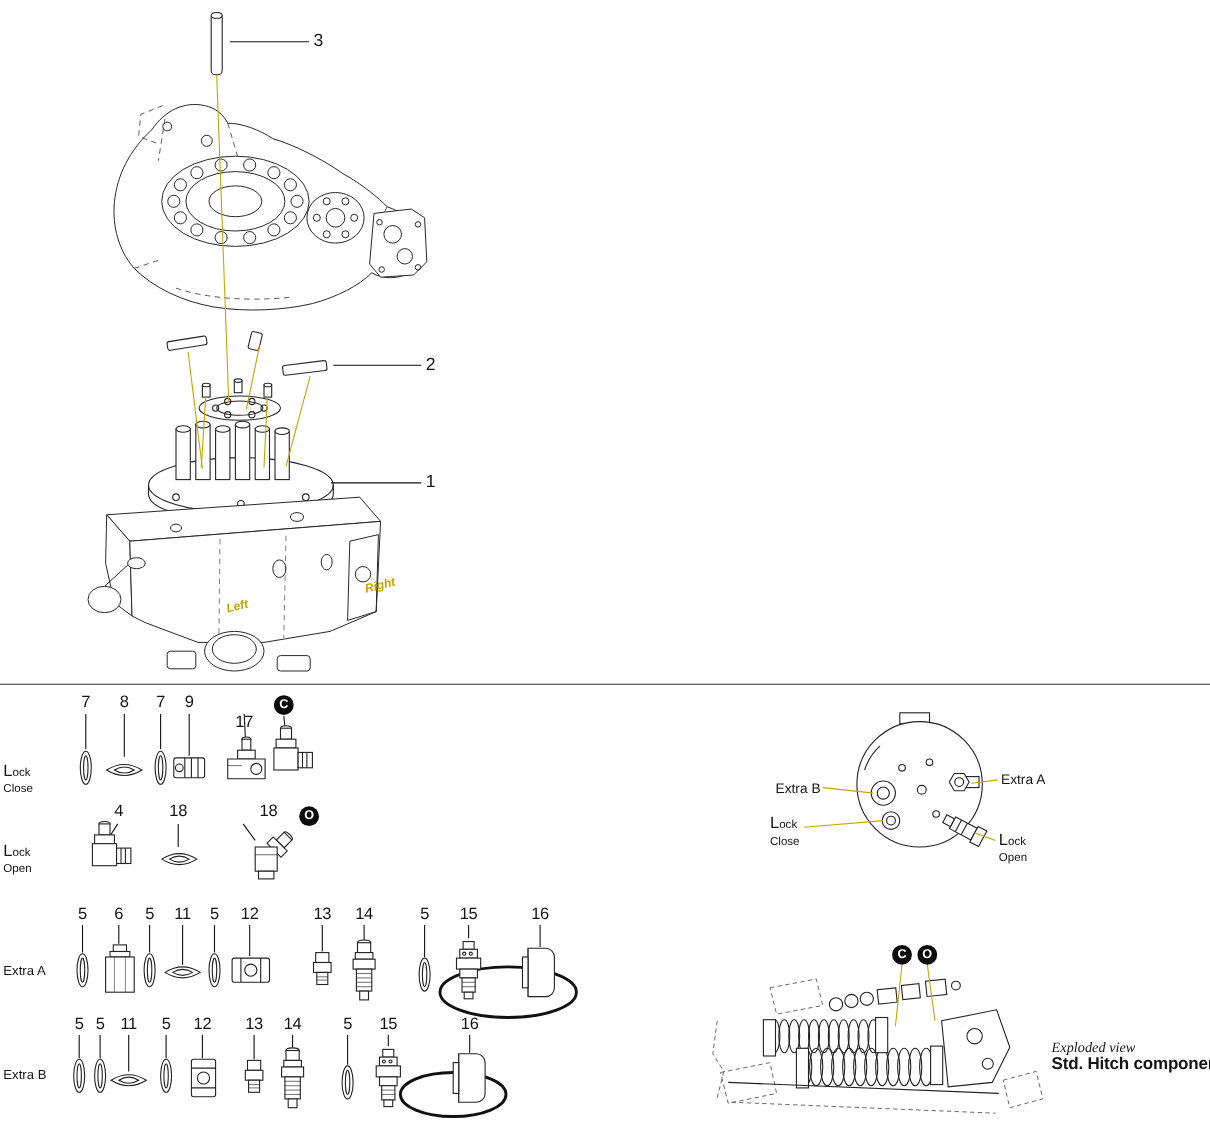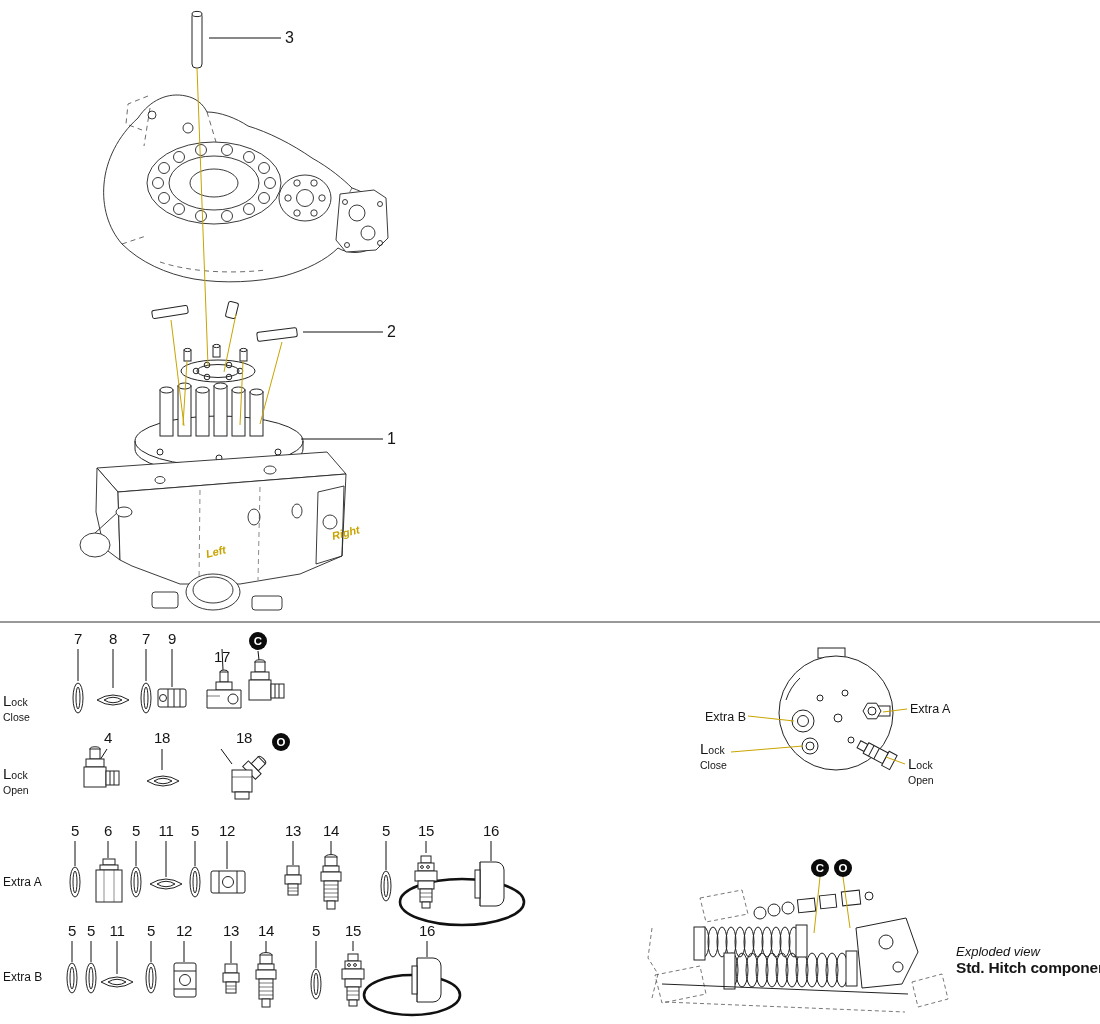--- a/index.html
+++ b/index.html
@@ -505,16 +505,16 @@
   <div class="biglead">Lock</div>
   <div>Close</div>
 </div>
 <div class="lbl portgrp" style="left:908px; top:755px;">
   <div class="biglead">Lock</div>
   <div>Open</div>
 </div>
 
 <div class="badge" style="left:820px; top:859px;">C</div>
 <div class="badge" style="left:843px; top:859px;">O</div>
-<div class="lbl cap-italic" style="left:956px; top:944px;">Exploded view</div>
+<div class="lbl cap-italic" style="left:956px; top:944px;font-family:Liberation Serif, serif;">Exploded view</div>
 <div class="lbl cap-bold" style="left:956px; top:959px;">Std. Hitch components</div>
 
 </div>
 
 </body></html>

